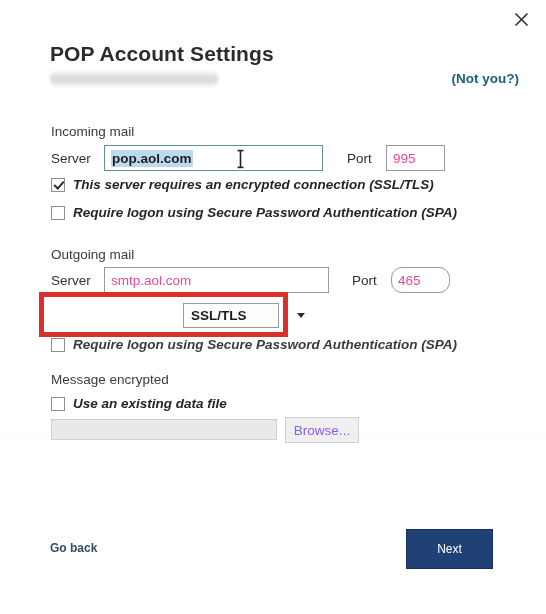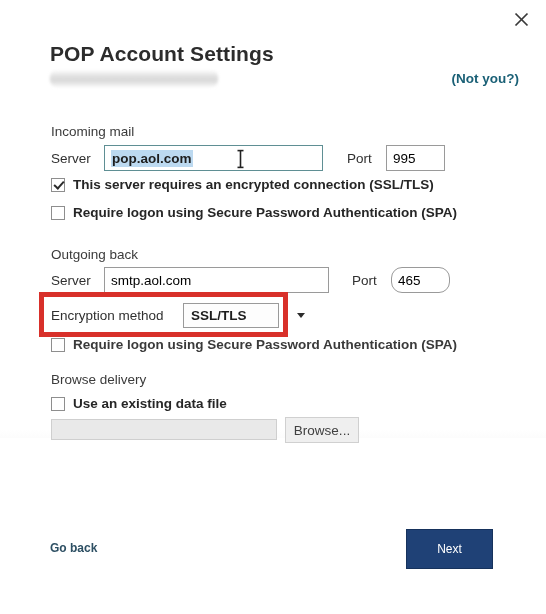--- a/index.html
+++ b/index.html
@@ -114,39 +114,40 @@
   .text-input.focused {
     border: 1px solid #5f8f94;
   }
   .sel-text {
     background: #bcd9f0;
     color: #1d1d1d;
     font-weight: bold;
     padding: 1px 1px;
   }
   .plain-text {
-    color: #000000;
+    color: #ec4899;
   }
 
   
   .ibeam-cursor {
     position: absolute;
     left: 236px;
     top: 149px;
     width: 9px;
     height: 20px;
     pointer-events: none;
   }
 
   
   .cb-row {
     position: absolute;
     display: flex;
     align-items: center;
     cursor: pointer;
+    font-style: italic;
   }
   .cbox {
     width: 14px;
     height: 14px;
     box-sizing: border-box;
     border: 1px solid #8e8e8e;
     background: #ffffff;
     margin-right: 8px;
     flex: none;
     position: relative;
@@ -201,21 +202,21 @@
     position: absolute;
     box-sizing: border-box;
     border: 1px solid #cfcfcf;
     background: #e9e9e9;
   }
   .browse-btn {
     position: absolute;
     box-sizing: border-box;
     border: 1px solid #d0d0d0;
     background: #efefef;
-    color: #404040;
+    color: #8b5cf6;
     font-size: 13.5px;
     display: flex;
     align-items: center;
     justify-content: center;
     cursor: default;
   }
 
   
   .annotation-box {
     position: absolute;
@@ -294,46 +295,45 @@
   <div class="cb-row" style="left:51px; top:177px;">
     <span class="cbox checked"></span>
     <span class="cb-label">This server requires an encrypted connection (SSL/TLS)</span>
   </div>
 
   <div class="cb-row" style="left:51px; top:205px;">
     <span class="cbox"></span>
     <span class="cb-label">Require logon using Secure Password Authentication (SPA)</span>
   </div>
 
-  <div class="section-heading" style="top:247px;">Outgoing back</div>
+  <div class="section-heading" style="top:247px;">Outgoing mail</div>
 
   <div class="field-label" style="left:51px; top:273px;">Server</div>
   <div class="text-input" style="left:104px; top:267px; width:225px; height:26px;">
     <span class="plain-text">smtp.aol.com</span>
   </div>
 
   <div class="field-label" style="left:352px; top:273px;">Port</div>
   <div class="text-input" style="left:391px; top:267px; width:59px; height:26px;border-radius:11px;">
     <span class="plain-text">465</span>
   </div>
 
-  <div class="field-label" style="left:51px; top:308px;">Encryption method</div>
   <div class="dropdown" style="left:183px; top:303px; width:96px; height:25px;gap:44px;">
     <span class="dd-value">SSL/TLS</span>
     <span class="dd-arrow"></span>
   </div>
 
   <div class="cb-row" style="left:51px; top:337px;">
     <span class="cbox"></span>
     <span class="cb-label dim">Require logon using Secure Password Authentication (SPA)</span>
   </div>
 
   <div class="annotation-box"></div>
 
-  <div class="section-heading" style="top:372px;">Browse delivery</div>
+  <div class="section-heading" style="top:372px;">Message encrypted</div>
 
   <div class="cb-row" style="left:51px; top:396px;">
     <span class="cbox"></span>
     <span class="cb-label">Use an existing data file</span>
   </div>
 
   <div class="disabled-input" style="left:51px; top:419px; width:226px; height:21px;">
     <span></span>
   </div>
   <div class="browse-btn" style="left:285px; top:417px; width:74px; height:26px;">

